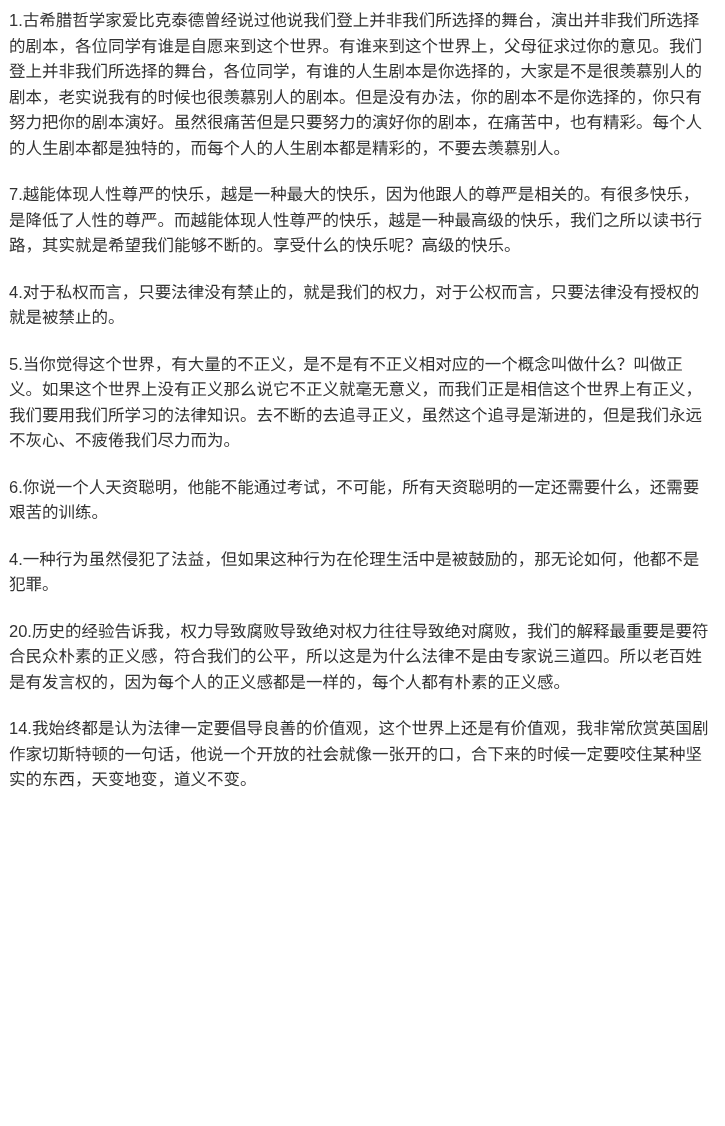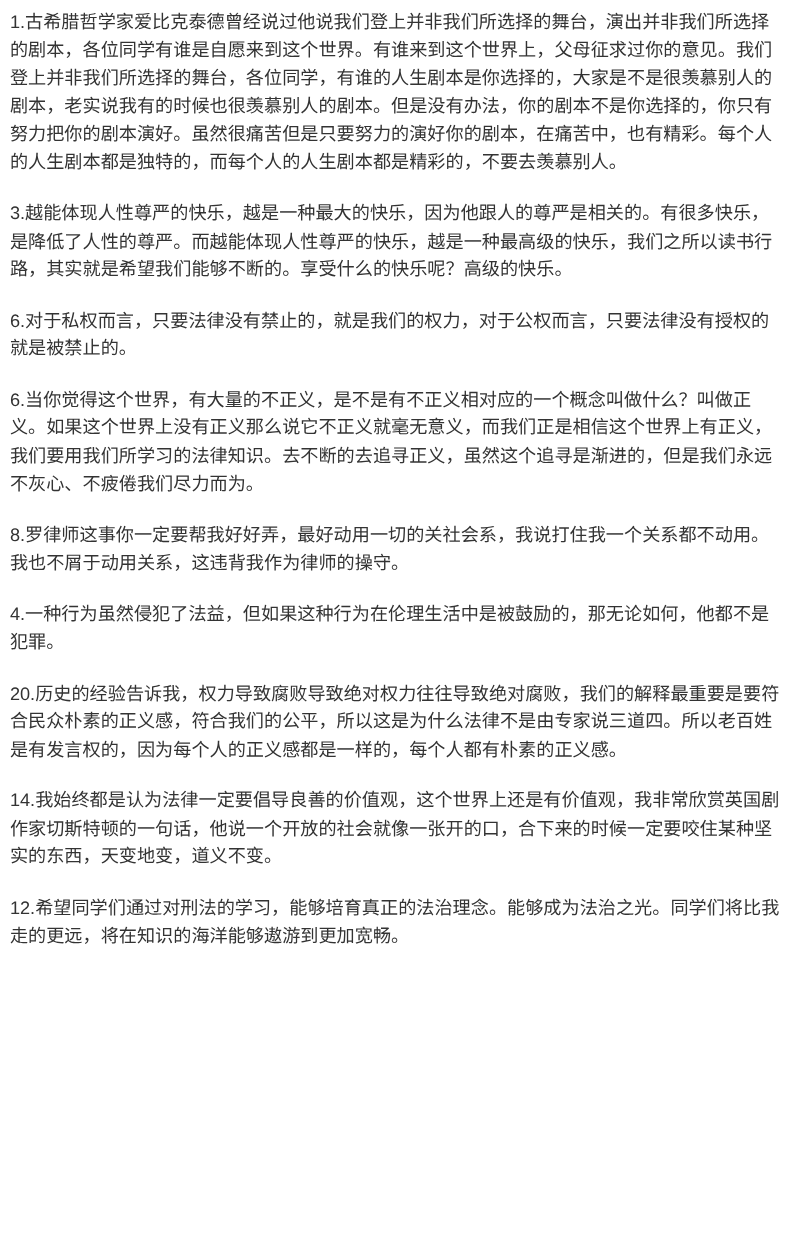--- a/index.html
+++ b/index.html
@@ -31,21 +31,20 @@
   }
   .para:last-child {
     margin-bottom: 0;
   }
 </style>
 </head>
 <body>
 
 <main class="article">
   <p class="para">1.古希腊哲学家爱比克泰德曾经说过他说我们登上并非我们所选择的舞台，演出并非我们所选择的剧本，各位同学有谁是自愿来到这个世界。有谁来到这个世界上，父母征求过你的意见。我们登上并非我们所选择的舞台，各位同学，有谁的人生剧本是你选择的，大家是不是很羡慕别人的剧本，老实说我有的时候也很羡慕别人的剧本。但是没有办法，你的剧本不是你选择的，你只有努力把你的剧本演好。虽然很痛苦但是只要努力的演好你的剧本，在痛苦中，也有精彩。每个人的人生剧本都是独特的，而每个人的人生剧本都是精彩的，不要去羡慕别人。</p>
-  <p class="para">3.越能体现人性尊严的快乐，越是一种最大的快乐，因为他跟人的尊严是相关的。有很多快乐，是降低了人性的尊严。而越能体现人性尊严的快乐，越是一种最高级的快乐，我们之所以读书行路，其实就是希望我们能够不断的。享受什么的快乐呢？高级的快乐。</p>
-  <p class="para">6.对于私权而言，只要法律没有禁止的，就是我们的权力，对于公权而言，只要法律没有授权的就是被禁止的。</p>
-  <p class="para">6.当你觉得这个世界，有大量的不正义，是不是有不正义相对应的一个概念叫做什么？叫做正义。如果这个世界上没有正义那么说它不正义就毫无意义，而我们正是相信这个世界上有正义，我们要用我们所学习的法律知识。去不断的去追寻正义，虽然这个追寻是渐进的，但是我们永远不灰心、不疲倦我们尽力而为。</p>
-  <p class="para">8.罗律师这事你一定要帮我好好弄，最好动用一切的关社会系，我说打住我一个关系都不动用。我也不屑于动用关系，这违背我作为律师的操守。</p>
+  <p class="para">7.越能体现人性尊严的快乐，越是一种最大的快乐，因为他跟人的尊严是相关的。有很多快乐，是降低了人性的尊严。而越能体现人性尊严的快乐，越是一种最高级的快乐，我们之所以读书行路，其实就是希望我们能够不断的。享受什么的快乐呢？高级的快乐。</p>
+  <p class="para">4.对于私权而言，只要法律没有禁止的，就是我们的权力，对于公权而言，只要法律没有授权的就是被禁止的。</p>
+  <p class="para">5.当你觉得这个世界，有大量的不正义，是不是有不正义相对应的一个概念叫做什么？叫做正义。如果这个世界上没有正义那么说它不正义就毫无意义，而我们正是相信这个世界上有正义，我们要用我们所学习的法律知识。去不断的去追寻正义，虽然这个追寻是渐进的，但是我们永远不灰心、不疲倦我们尽力而为。</p>
+  <p class="para">6.你说一个人天资聪明，他能不能通过考试，不可能，所有天资聪明的一定还需要什么，还需要艰苦的训练。</p>
   <p class="para">4.一种行为虽然侵犯了法益，但如果这种行为在伦理生活中是被鼓励的，那无论如何，他都不是犯罪。</p>
   <p class="para">20.历史的经验告诉我，权力导致腐败导致绝对权力往往导致绝对腐败，我们的解释最重要是要符合民众朴素的正义感，符合我们的公平，所以这是为什么法律不是由专家说三道四。所以老百姓是有发言权的，因为每个人的正义感都是一样的，每个人都有朴素的正义感。</p>
   <p class="para">14.我始终都是认为法律一定要倡导良善的价值观，这个世界上还是有价值观，我非常欣赏英国剧作家切斯特顿的一句话，他说一个开放的社会就像一张开的口，合下来的时候一定要咬住某种坚实的东西，天变地变，道义不变。</p>
-  <p class="para">12.希望同学们通过对刑法的学习，能够培育真正的法治理念。能够成为法治之光。同学们将比我走的更远，将在知识的海洋能够遨游到更加宽畅。</p>
 </main>
 
 </body></html>

